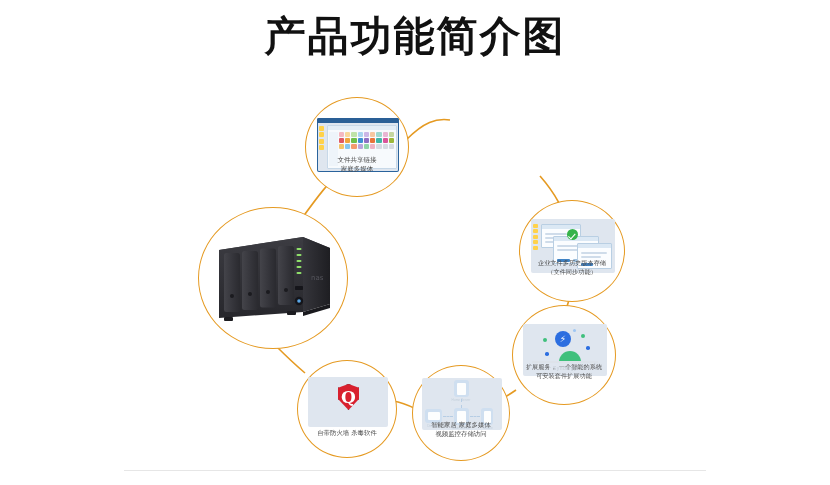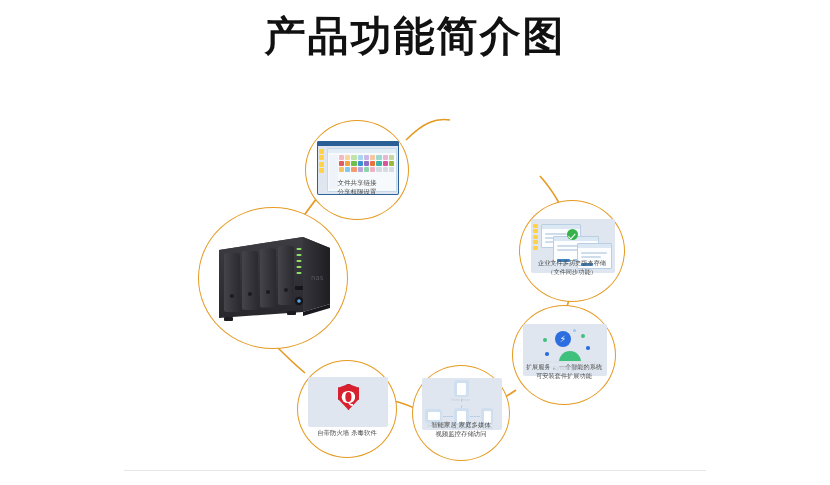--- a/index.html
+++ b/index.html
@@ -37,21 +37,21 @@
     position:absolute; left:0; width:100%; text-align:center;
     font-family:"DejaVu Sans","Liberation Sans",sans-serif;
     color:#4b4b4b; line-height:1.45; white-space:nowrap;
   }
   .cap .l2{ display:block; }
 
   
   #center-node{ left:198px; top:207px; width:150px; height:142px; border-width:1.7px; }
 
   
-  #node-share   { left:305px; top:120px;  width:104px; height:100px; }
+  #node-share   { left:305px; top:97px;  width:104px; height:100px; }
   #node-cloud   { left:446px; top:98px;   width:100px; height:98px;  }
   #node-version { left:519px; top:200px;  width:106px; height:102px; }
   #node-expand  { left:512px; top:305px;  width:104px; height:100px; }
   #node-smart   { left:412px; top:365px;  width:98px;  height:96px;  }
   #node-security{ left:297px; top:360px;  width:100px; height:98px;  }
 
   
 
   
   .t-desktop{
@@ -305,21 +305,21 @@
             <i style="background:#8fd4a8"></i>
             <i style="background:#efb2c4"></i>
           <i style="background:#d6dbe2"></i>
             <i style="background:#d6dbe2"></i>
             <i style="background:#d6dbe2"></i>
         </div>
       </div>
     </div>
     <div class="cap" style="top:58px;font-size:6.5px;">
       <span>文件共享链接</span>
-      <span class="l2">分享权限设置</span>
+      <span class="l2">家庭多媒体</span>
     </div>
   </div>
 
 
   <div class="node" id="node-version">
     <div class="thumb t-sync">
       <div class="lcol">
           <i></i>
           <i></i>
           <i></i>

